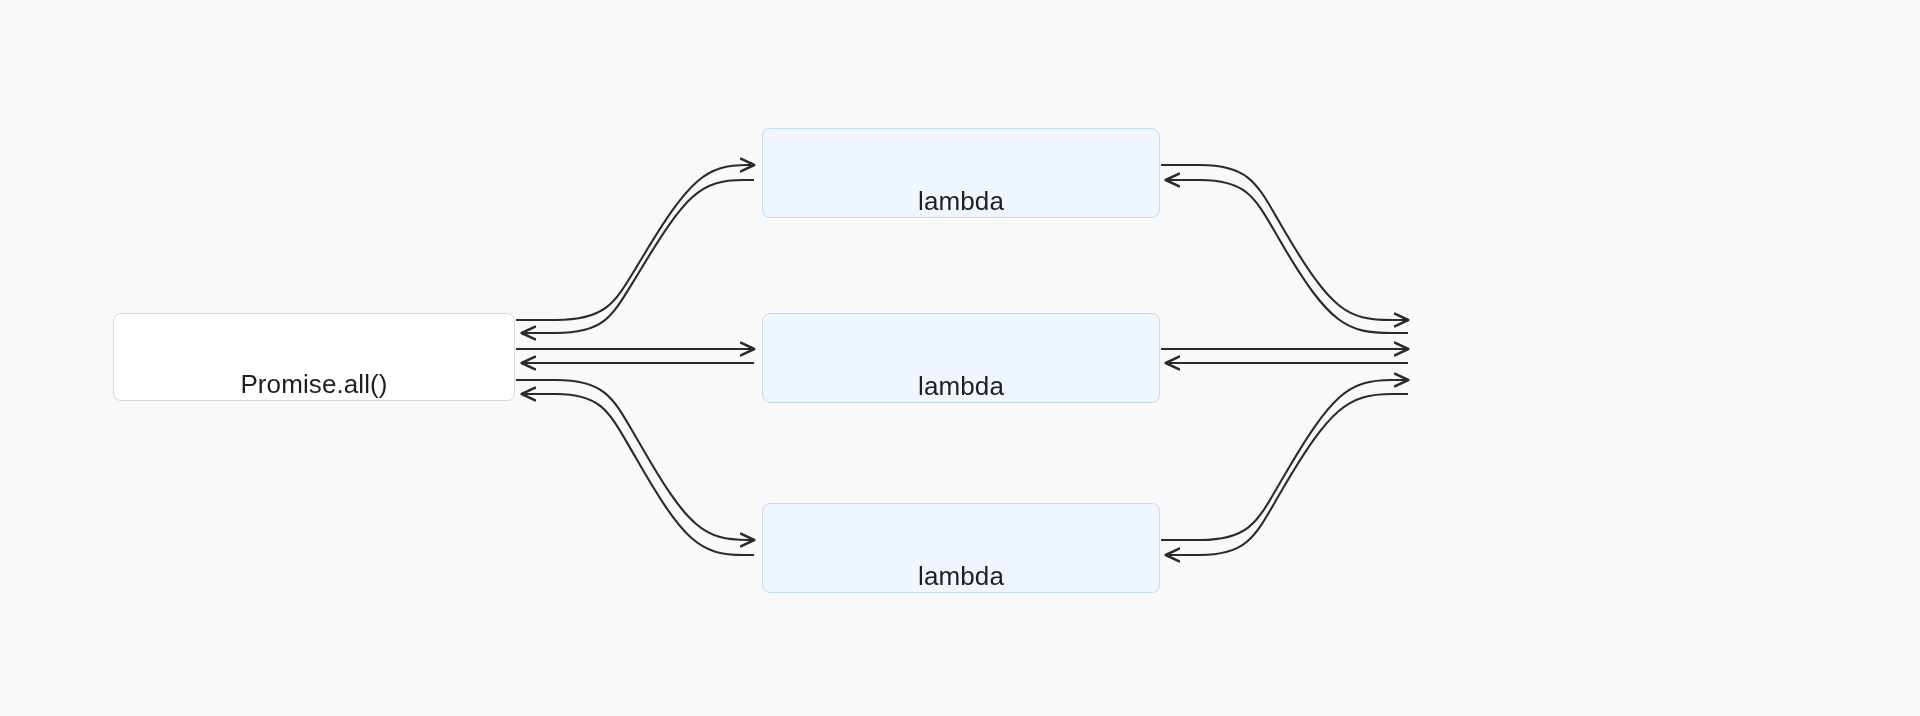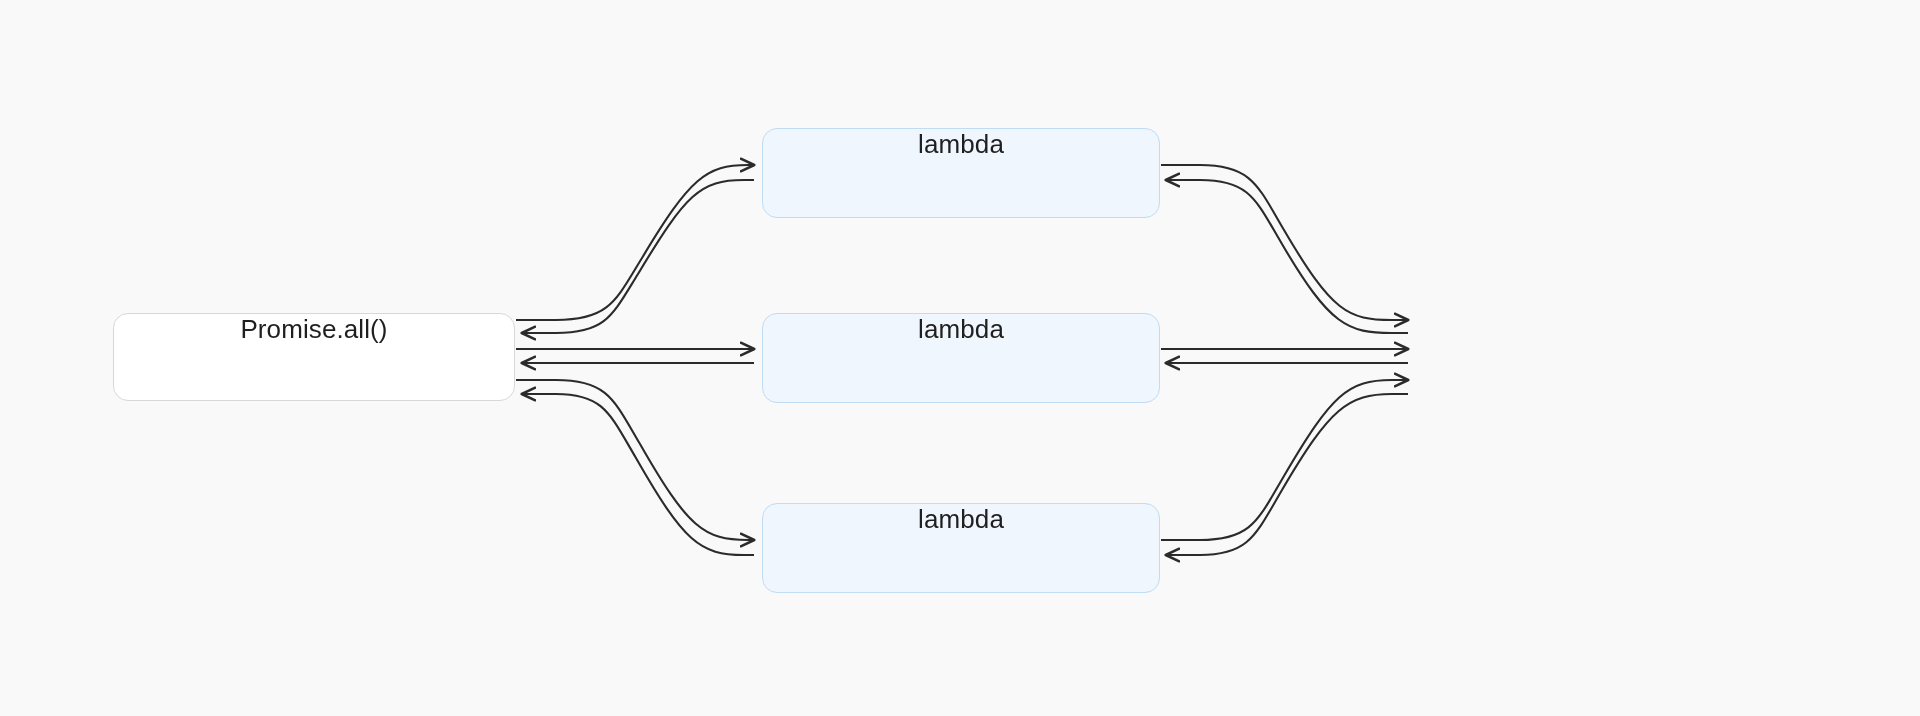--- a/index.html
+++ b/index.html
@@ -24,23 +24,23 @@
     position: absolute;
     inset: 0;
     width: 1920px;
     height: 716px;
     pointer-events: none;
   }
   .node {
     position: absolute;
     box-sizing: border-box;
     display: flex;
-    align-items: flex-start;
+    align-items: flex-end;
     justify-content: center;
-    border-radius: 15px;
+    border-radius: 8px;
     font-size: 26px;
     letter-spacing: 0.1px;
     color: #1f1f1f;
     background: #ffffff;
     border: 1px solid #d8d8d8;
     user-select: none;
   }
   .node.plain {
     background: #ffffff;
     border: 1px solid #d8d8d8;

